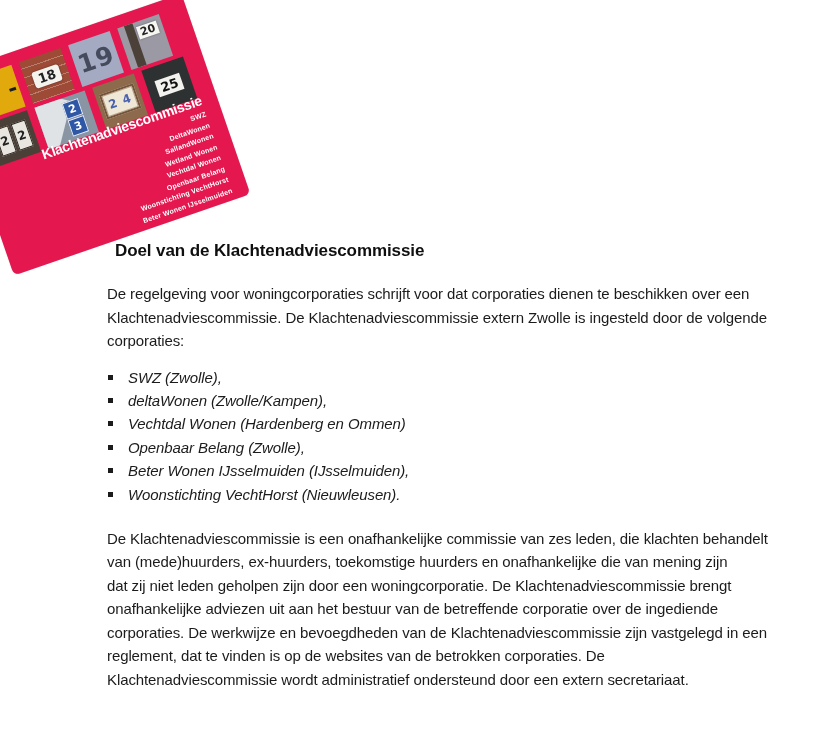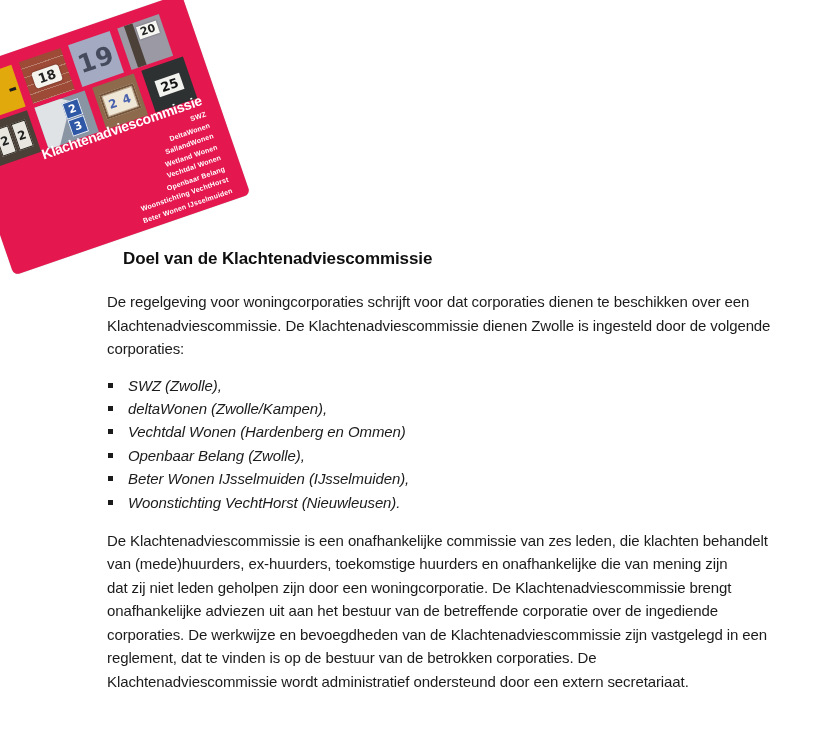--- a/index.html
+++ b/index.html
@@ -43,24 +43,24 @@
     position:absolute;left:66px;top:99px;color:#ffffff;
     font-weight:700;font-size:14px;letter-spacing:-0.3px;white-space:nowrap;
   }
   .card-members{
     position:absolute;right:16px;top:116px;text-align:right;color:#ffffff;
     font-weight:700;font-size:7px;line-height:11.5px;letter-spacing:0.2px;
   }
 
   
   .content{position:absolute;left:107px;top:232px;width:706px;color:#1b1b1b;}
-  .heading{font-size:17px;font-weight:700;margin:16px;line-height:22px;color:#0f0f0f;letter-spacing:-0.1px;}
+  .heading{font-size:17px;font-weight:700;margin:8px;line-height:22px;color:#0f0f0f;letter-spacing:-0.1px;}
   .para{font-size:15px;line-height:23.5px;letter-spacing:-0.1px;}
   .p1{margin-top:20px;}
-  .p2{margin-top:15px;}
+  .p2{margin-top:21px;}
   .tline{white-space:nowrap;}
   ul.bullets{list-style:none;margin:13px 0 0 0;padding:0;font-size:15px;line-height:23.4px;letter-spacing:-0.1px;}
   ul.bullets li{position:relative;padding-left:21px;font-style:italic;}
   .sq{position:absolute;left:1px;top:9px;width:5px;height:5px;background:#1b1b1b;}
 </style>
 </head>
 <body>
 
 <div class="screen">
 
@@ -106,36 +106,36 @@
         <div>Openbaar Belang</div>
         <div>Woonstichting VechtHorst</div>
         <div>Beter Wonen IJsselmuiden</div>
       </div>
   </div>
 
   <div class="content">
     <h1 class="heading">Doel van de Klachtenadviescommissie</h1>
     <div class="para p1">
         <div class="tline">De regelgeving voor woningcorporaties schrijft voor dat corporaties dienen te beschikken over een</div>
-        <div class="tline">Klachtenadviescommissie. De Klachtenadviescommissie dienen Zwolle is ingesteld door de volgende</div>
+        <div class="tline">Klachtenadviescommissie. De Klachtenadviescommissie extern Zwolle is ingesteld door de volgende</div>
         <div class="tline">corporaties:</div>
       </div>
     <ul class="bullets" id="bullet-list">
         <li><span class="sq"></span><span>SWZ (Zwolle),</span></li>
         <li><span class="sq"></span><span>deltaWonen (Zwolle/Kampen),</span></li>
         <li><span class="sq"></span></li>
         <li><span class="sq"></span><span>Vechtdal Wonen (Hardenberg en Ommen)</span></li>
         <li><span class="sq"></span><span>Openbaar Belang (Zwolle),</span></li>
         <li><span class="sq"></span><span>Beter Wonen IJsselmuiden (IJsselmuiden),</span></li>
         <li><span class="sq"></span><span>Woonstichting VechtHorst (Nieuwleusen).</span></li>
       </ul>
     <div class="para p2">
         <div class="tline">De Klachtenadviescommissie is een onafhankelijke commissie van zes leden, die klachten behandelt</div>
         <div class="tline">van (mede)huurders, ex-huurders, toekomstige huurders en onafhankelijke die van mening zijn</div>
         <div class="tline">dat zij niet leden geholpen zijn door een woningcorporatie. De Klachtenadviescommissie brengt</div>
         <div class="tline">onafhankelijke adviezen uit aan het bestuur van de betreffende corporatie over de ingediende</div>
         <div class="tline">corporaties. De werkwijze en bevoegdheden van de Klachtenadviescommissie zijn vastgelegd in een</div>
-        <div class="tline">reglement, dat te vinden is op de bestuur van de betrokken corporaties. De</div>
+        <div class="tline">reglement, dat te vinden is op de websites van de betrokken corporaties. De</div>
         <div class="tline">Klachtenadviescommissie wordt administratief ondersteund door een extern secretariaat.</div>
       </div>
   </div>
 
 </div>
 
 </body></html>

